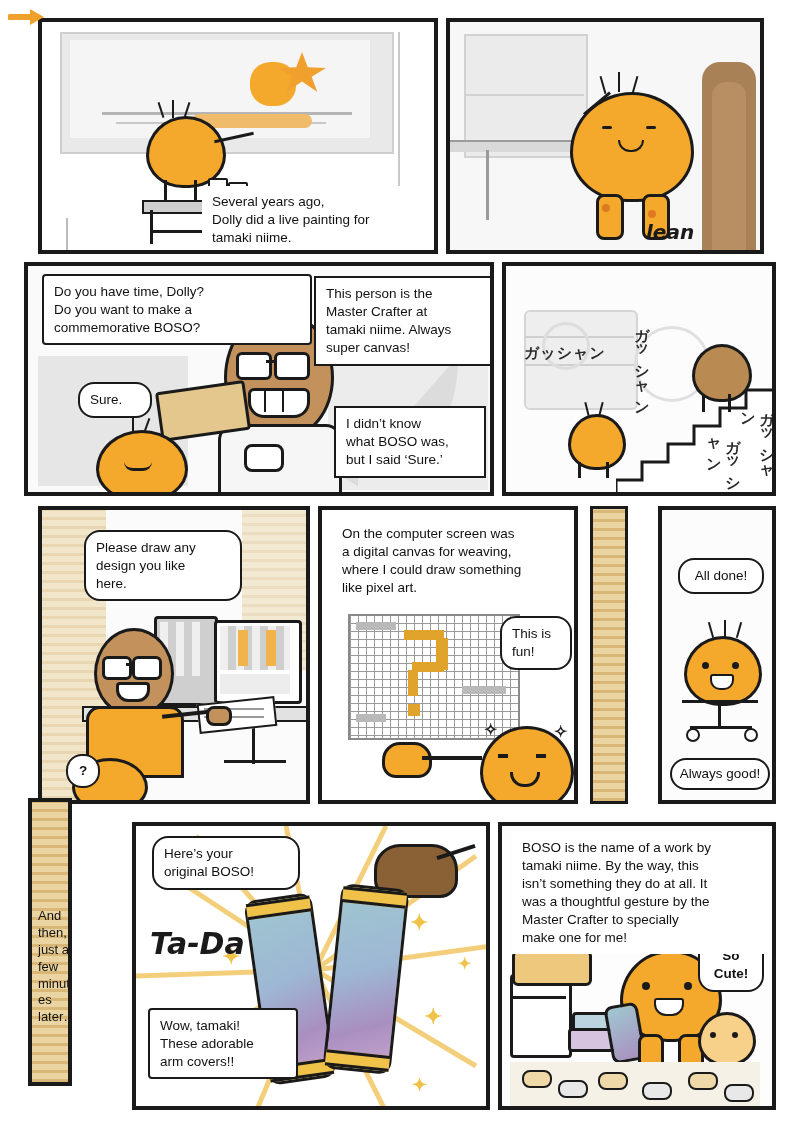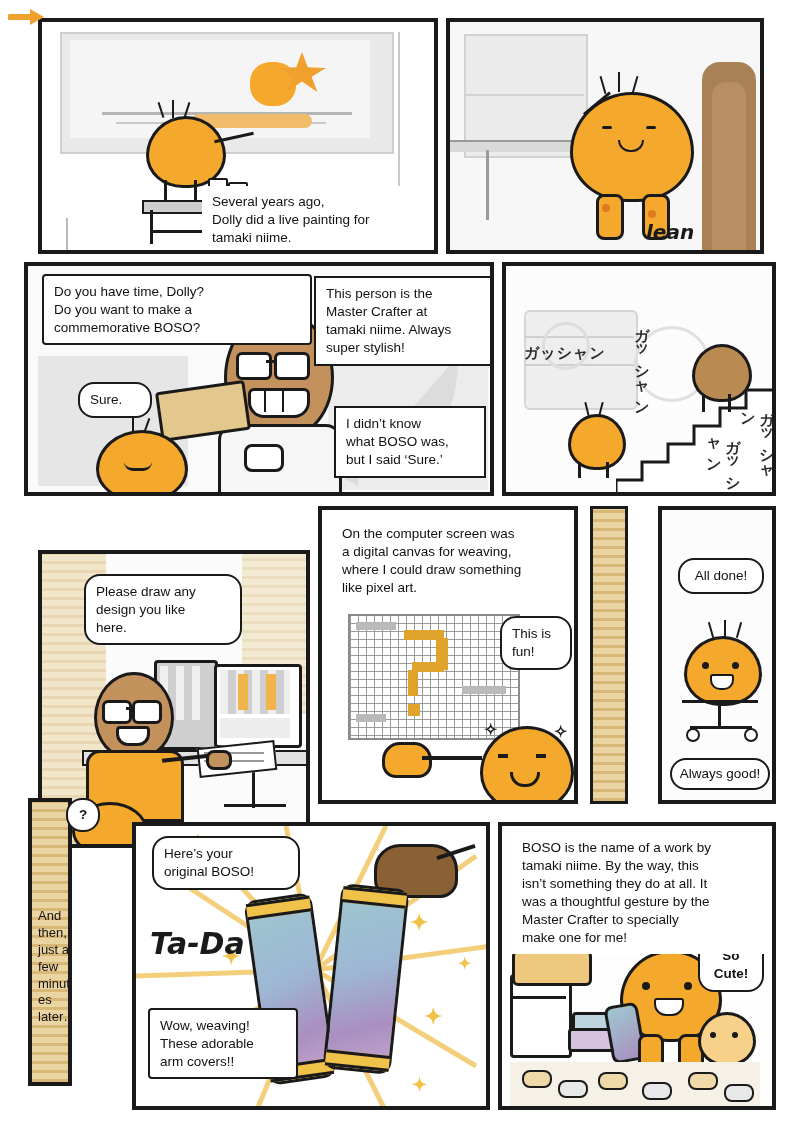--- a/index.html
+++ b/index.html
@@ -277,21 +277,21 @@
       <div class="line" style="left:118px;top:152px;width:2px;height:14px;transform:rotate(20deg);"></div>
       <div style="position:absolute;left:96px;top:196px;width:28px;height:6px;border-bottom:3px solid #1a1a1a;border-radius:0 0 10px 10px;"></div>
     </div>
     <div class="bubble sq" style="left:14px; top:8px; width:270px; white-space:pre-line;">Do you have time, Dolly?
 Do you want to make a
 commemorative BOSO?</div>
     <div class="bubble" style="left:50px; top:116px; width:74px; white-space:pre-line;">Sure.</div>
     <div class="caption" style="left:286px; top:10px; width:178px; white-space:pre-line;">This person is the
 Master Crafter at
 tamaki niime. Always
-super stylish!</div>
+super canvas!</div>
     <div class="caption" style="left:306px; top:140px; width:152px; white-space:pre-line;">I didn’t know
 what BOSO was,
 but I said ‘Sure.’</div>
   </div>
 
   <div class="panel" style="left:502px; top:262px; width:274px; height:234px;">
     <div class="panel-bg">
       <div style="position:absolute;inset:0;background:#fcfcfc;"></div>
 
       <div class="gray-block" style="left:18px;top:44px;width:110px;height:96px;background:#eeeeee;border:2px solid #d5d5d5;border-radius:6px;"></div>
@@ -313,21 +313,21 @@
       <div class="line" style="left:100px;top:196px;width:3px;height:16px;"></div>
       <div class="line" style="left:80px;top:136px;width:2px;height:14px;transform:rotate(-14deg);"></div>
       <div class="line" style="left:94px;top:136px;width:2px;height:14px;transform:rotate(14deg);"></div>
     </div>
     <div class="kana" style="left:18px; top:78px;">ガッシャン</div>
     <div class="kana" style="left:126px; top:52px; writing-mode:vertical-rl;">ガッシャン</div>
     <div class="kana" style="left:232px; top:136px; writing-mode:vertical-rl;">ガッシャン</div>
     <div class="kana" style="left:198px; top:164px; writing-mode:vertical-rl;">ガッシャン</div>
   </div>
 
-  <div class="panel" style="left:38px; top:506px; width:272px; height:298px;margin-top:44px;">
+  <div class="panel" style="left:38px; top:506px; width:272px; height:298px;">
     <div class="panel-bg">
       <div style="position:absolute;inset:0;background:#fbfbfb;"></div>
 
       <div class="tan-strip pat" style="left:0;top:0;width:64px;height:298px;opacity:.55;"></div>
       <div class="tan-strip pat" style="left:200px;top:0;width:72px;height:160px;opacity:.45;"></div>
 
       <div class="gray-block" style="left:40px;top:196px;width:230px;height:12px;background:#e2e2e2;border:2px solid #1a1a1a;"></div>
       <div class="line" style="left:210px;top:208px;width:3px;height:46px;"></div>
       <div class="line" style="left:182px;top:250px;width:62px;height:3px;"></div>
 
@@ -463,21 +463,21 @@
       <div class="spark" style="left:86px;top:120px;">✦</div>
       <div class="spark" style="left:274px;top:86px;">✦</div>
       <div class="spark" style="left:288px;top:180px;">✦</div>
       <div class="spark" style="left:322px;top:130px;font-size:16px;">✦</div>
       <div class="spark" style="left:100px;top:228px;font-size:16px;">✦</div>
       <div class="spark" style="left:276px;top:250px;font-size:18px;">✦</div>
     </div>
     <div class="bubble" style="left:16px; top:10px; width:148px; white-space:pre-line;">Here’s your
 original BOSO!</div>
     <div class="handwrite" style="left:14px; top:100px; font-size:30px;">Ta-Da</div>
-    <div class="bubble sq" style="left:12px; top:182px; width:150px; white-space:pre-line;">Wow, weaving!
+    <div class="bubble sq" style="left:12px; top:182px; width:150px; white-space:pre-line;">Wow, tamaki!
 These adorable
 arm covers!!</div>
   </div>
 
   <div class="panel" style="left:498px; top:822px; width:278px; height:288px;">
     <div class="panel-bg">
       <div style="position:absolute;inset:0;background:#fdfdfd;"></div>
 
       <div style="position:absolute;left:8px;top:148px;width:56px;height:78px;background:#ffffff;border:3px solid #1a1a1a;border-radius:4px;"></div>
       <div class="line" style="left:8px;top:170px;width:56px;height:3px;"></div>

